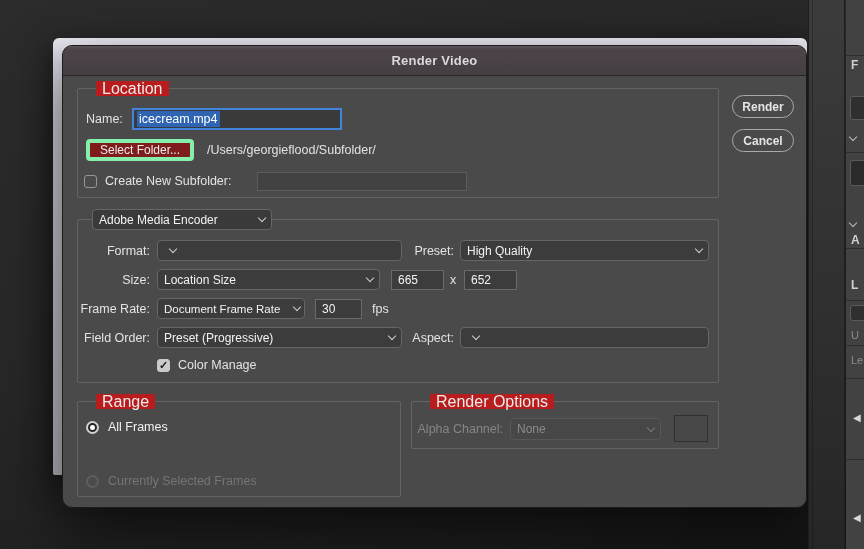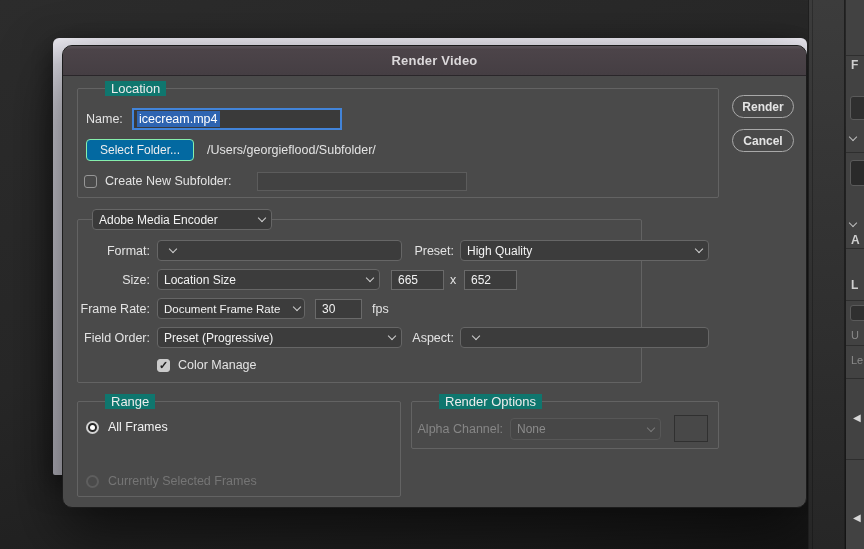--- a/index.html
+++ b/index.html
@@ -43,25 +43,25 @@
     font-family:"Liberation Sans", sans-serif;
     display:flex; align-items:center; justify-content:center; cursor:pointer;
   }
   .btn-render { left:669px; top:49px; }
   .btn-cancel { left:669px; top:83px; }
   
   .group {
     position:absolute; border:1px solid #636363; border-radius:2px;
   }
   .group-label {
-    position:absolute; top:-8px; left:27px; background:#0f766e;
-    padding:0 6px; font-size:13px; color:#ececec; line-height:15px;
+    position:absolute; top:-8px; left:18px; background:#b91c1c;
+    padding:0 6px; font-size:16px; color:#ececec; line-height:15px;
   }
   .g-location { left:14px; top:42px;  width:642px; height:110px; }
-  .g-encoder  { left:14px; top:173px; width:565px; height:164px; }
+  .g-encoder  { left:14px; top:173px; width:642px; height:164px; }
   .g-range    { left:14px; top:355px; width:324px; height:96px; }
   .g-ropts    { left:348px; top:355px; width:308px; height:48px; }
   
   .lbl { position:absolute; font-size:12.5px; color:#e3e3e3; line-height:22px; }
   .lbl.dim { color:#868686; }
   .field {
     position:absolute; background:#3c3c3c; border:1px solid #6a6a6a;
     color:#f2f2f2; font-size:12px; line-height:18px; padding:0 6px;
     display:flex; align-items:center;
   }
@@ -100,21 +100,21 @@
   
   .name-input {
     position:absolute; left:54px; top:19px; width:210px; height:22px;
     background:#3a3a3a; border:2px solid #4284d9;
     display:flex; align-items:center; padding:0 3px; cursor:text;
   }
   .name-input .sel {
     background:#2e64b1; color:#fff; font-size:12.5px; padding:1px 2px; white-space:nowrap;
   }
   .btn-gray {
-    position:absolute; background:#0369a1; border:1px solid #86efac; border-radius:4px;
+    position:absolute; background:#7f1d1d; border:4px solid #86efac; border-radius:4px;
     color:#ededed; font-size:12px; font-family:"Liberation Sans", sans-serif;
     display:flex; align-items:center; justify-content:center; cursor:pointer;
   }
   
   .gutter {
     position:absolute; left:808px; top:0; width:37px; height:549px;
     background:linear-gradient(180deg,#3c3c3c 0%,#333 40%,#262626 100%);
     border-left:1px solid #1e1e1e; border-right:1px solid #1f1f1f;
   }
   .gutter .innerline { position:absolute; left:3px; top:0; bottom:0; width:1px; background:rgba(0,0,0,.25); }

